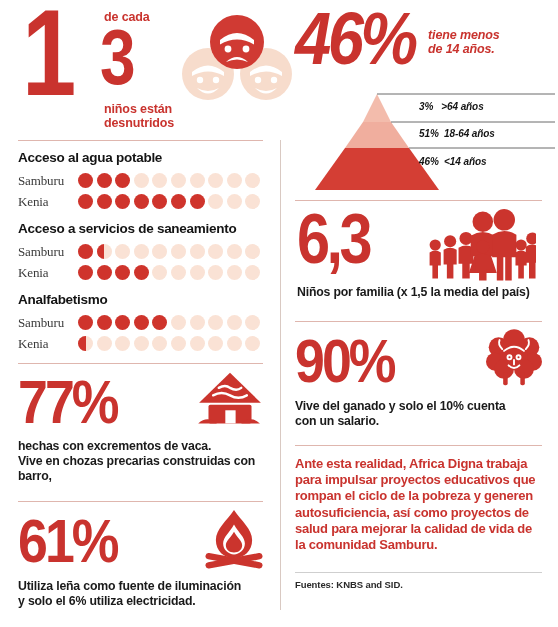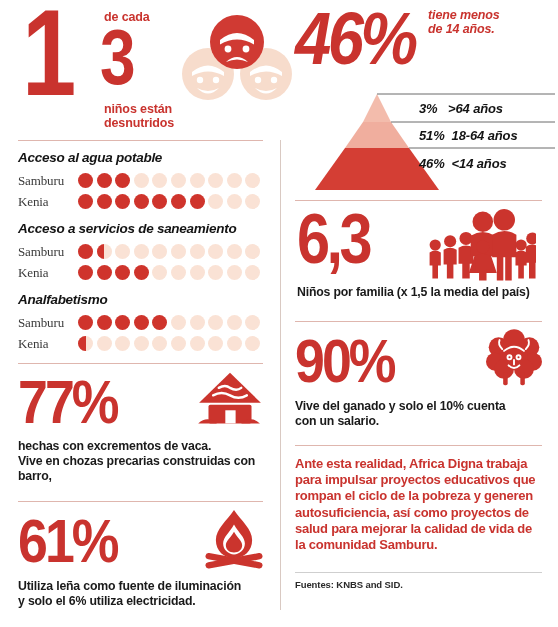--- a/index.html
+++ b/index.html
@@ -57,21 +57,20 @@
     font-size: 12.3px;
     line-height: 1.2;
     color: #1a1a1a;
     letter-spacing: -0.015em;
   }
   .sec-title {
     font-weight: 700;
     font-size: 13.5px;
     color: #141414;
     letter-spacing: -0.02em;
-    font-style: italic;
   }
 
   
   .block-one {
     position: relative;
     height: 140px;
     padding-top: 8px;
   }
   .one-num {
     position: absolute;
@@ -173,33 +172,33 @@
     white-space: nowrap;
   }
   .b46 {
     position: relative;
     height: 200px;
     padding-top: 8px;
     font-style: italic;
   }
   .b46-kick {
     position: absolute;
-    right: 10px; top: 8px;
+    right: 10px; top: 28px;
     text-align: left;
     width: 104px;
   }
   .pyramid {
     position: absolute;
     left: 4px; top: 92px;
     width: 258px; height: 100px;
   }
   .pyr-label {
     position: absolute;
     font-weight: 700;
-    font-size: 13px;
+    font-size: 10px;
     color: #141414;
     letter-spacing: -0.01em;
     white-space: nowrap;
   }
 
   
   .b63 {
     position: relative;
     padding-top: 8px;
     height: 120px;

